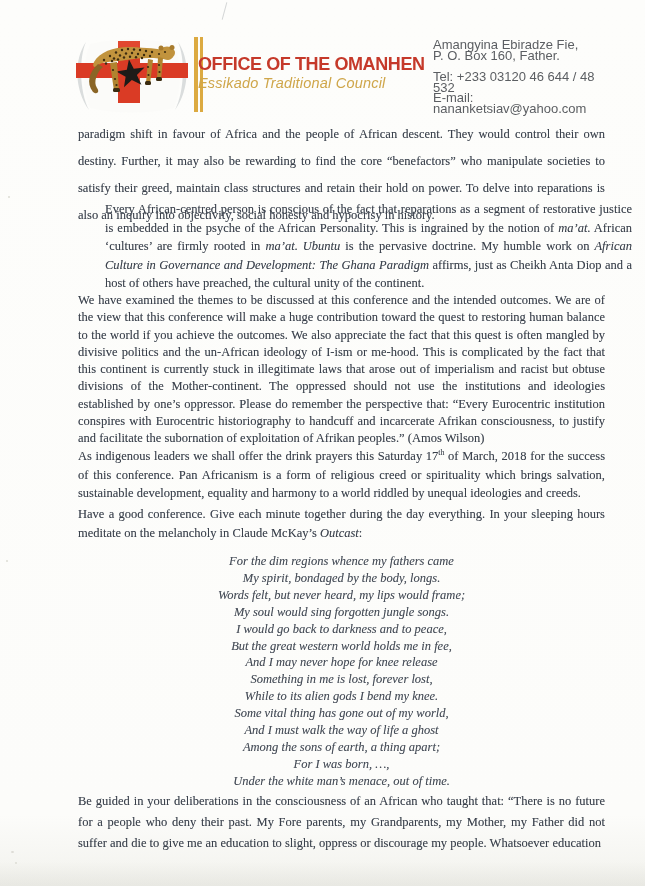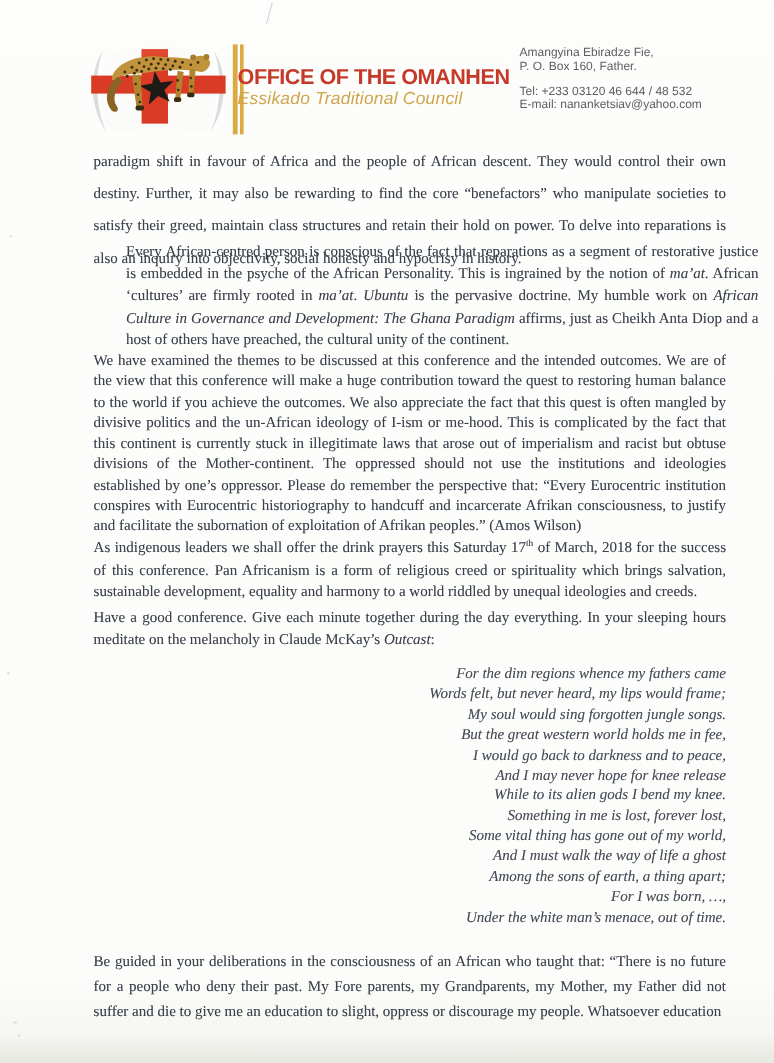--- a/index.html
+++ b/index.html
@@ -22,36 +22,36 @@
     color:#c5392a;white-space:nowrap;
   }
   .org-subtitle{
     font-family:"Liberation Sans", sans-serif;
     font-size:14.5px;line-height:16px;letter-spacing:0.2px;
     color:#cfa64a;white-space:nowrap;margin-top:1px;
   }
   .contact{
     position:absolute;left:433px;top:40px;width:175px;
     font-family:"Liberation Sans", sans-serif;
-    font-size:10px;line-height:10.5px;color:#5b5e62;
+    font-size:13px;line-height:10.5px;color:#5b5e62;
   }
   .contact .grp2{margin-top:11px;}
   
   .letter{position:absolute;left:78px;top:0;width:527px;color:#3a414c;}
   .block{
     position:absolute;left:0;width:527px;
     font-size:12.5px;text-align:justify;
     text-shadow:0 0 0.4px rgba(58,65,76,0.35);
   }
   .b0{top:121px;line-height:27px;}
   .b1{top:200px;line-height:18.6px;margin-left:27px;}
   .b2{top:292px;line-height:17.3px;}
   .b3{top:447px;line-height:18.5px;}
   .b4{top:505px;line-height:18.5px;}
-  .b5{top:553px;line-height:16.9px;text-align:right;font-style:italic;color:#454c57;}
+  .b5{top:553px;line-height:16.9px;text-align:center;font-style:italic;color:#454c57;}
   .b6{top:791px;line-height:20.8px;}
   .it{font-style:italic;}
   sup{font-size:0.62em;line-height:0;}
   .poem-line{white-space:nowrap;}
   
   .scratch{position:absolute;left:224px;top:2px;width:1px;height:18px;background:#d4d6d6;transform:rotate(15deg);}
   .bottom-shade{position:absolute;left:0;bottom:0;width:100%;height:24px;
     background:linear-gradient(180deg,rgba(214,214,207,0) 0%,rgba(214,214,207,0.35) 100%);}
   .speck{position:absolute;border-radius:50%;background:#dddcd5;}
   .sp1{left:8px;top:196px;width:2px;height:2px;}
@@ -154,27 +154,28 @@
   </header>
 
   <main class="letter" id="letter-body" style="color: rgb(58, 65, 76);">
       <div class="block b0"><span>paradigm shift in favour of Africa and the people of African descent. They would control their own destiny. Further, it may also be rewarding to find the core “benefactors” who manipulate societies to satisfy their greed, maintain class structures and retain their hold on power. To delve into reparations is also an inquiry into objectivity, social honesty and hypocrisy in history.</span></div>
       <div class="block b1"><span>Every African-centred person is conscious of the fact that reparations as a segment of restorative justice is embedded in the psyche of the African Personality. This is ingrained by the notion of </span><span class="it">ma’at</span><span>. African ‘cultures’ are firmly rooted in </span><span class="it">ma’at</span><span>. </span><span class="it">Ubuntu</span><span> is the pervasive doctrine. My humble work on </span><span class="it">African Culture in Governance and Development: The Ghana Paradigm</span><span> affirms, just as Cheikh Anta Diop and a host of others have preached, the cultural unity of the continent.</span></div>
       <div class="block b2"><span>We have examined the themes to be discussed at this conference and the intended outcomes. We are of the view that this conference will make a huge contribution toward the quest to restoring human balance to the world if you achieve the outcomes. We also appreciate the fact that this quest is often mangled by divisive politics and the un-African ideology of I-ism or me-hood. This is complicated by the fact that this continent is currently stuck in illegitimate laws that arose out of imperialism and racist but obtuse divisions of the Mother-continent. The oppressed should not use the institutions and ideologies established by one’s oppressor. Please do remember the perspective that: “Every Eurocentric institution conspires with Eurocentric historiography to handcuff and incarcerate Afrikan consciousness, to justify and facilitate the subornation of exploitation of Afrikan peoples.” (Amos Wilson)</span></div>
       <div class="block b3"><span>As indigenous leaders we shall offer the drink prayers this Saturday 17</span><sup>th</sup><span> of March, 2018 for the success of this conference. Pan Africanism is a form of religious creed or spirituality which brings salvation, sustainable development, equality and harmony to a world riddled by unequal ideologies and creeds.</span></div>
       <div class="block b4"><span>Have a good conference. Give each minute together during the day everything. In your sleeping hours meditate on the melancholy in Claude McKay’s </span><span class="it">Outcast</span><span>:</span></div>
       <div class="block b5">
         <div class="poem-line">For the dim regions whence my fathers came</div>
+        <div class="poem-line">My spirit, bondaged by the body, longs.</div>
         <div class="poem-line">Words felt, but never heard, my lips would frame;</div>
         <div class="poem-line">My soul would sing forgotten jungle songs.</div>
+        <div class="poem-line">I would go back to darkness and to peace,</div>
         <div class="poem-line">But the great western world holds me in fee,</div>
-        <div class="poem-line">I would go back to darkness and to peace,</div>
         <div class="poem-line">And I may never hope for knee release</div>
+        <div class="poem-line">Something in me is lost, forever lost,</div>
         <div class="poem-line">While to its alien gods I bend my knee.</div>
-        <div class="poem-line">Something in me is lost, forever lost,</div>
         <div class="poem-line">Some vital thing has gone out of my world,</div>
         <div class="poem-line">And I must walk the way of life a ghost</div>
         <div class="poem-line">Among the sons of earth, a thing apart;</div>
         <div class="poem-line">For I was born, …,</div>
         <div class="poem-line">Under the white man’s menace, out of time.</div>
       </div>
       <div class="block b6"><span>Be guided in your deliberations in the consciousness of an African who taught that: “There is no future for a people who deny their past. My Fore parents, my Grandparents, my Mother, my Father did not suffer and die to give me an education to slight, oppress or discourage my people. Whatsoever education</span></div>
     </main>
 
   <div class="bottom-shade"></div>

